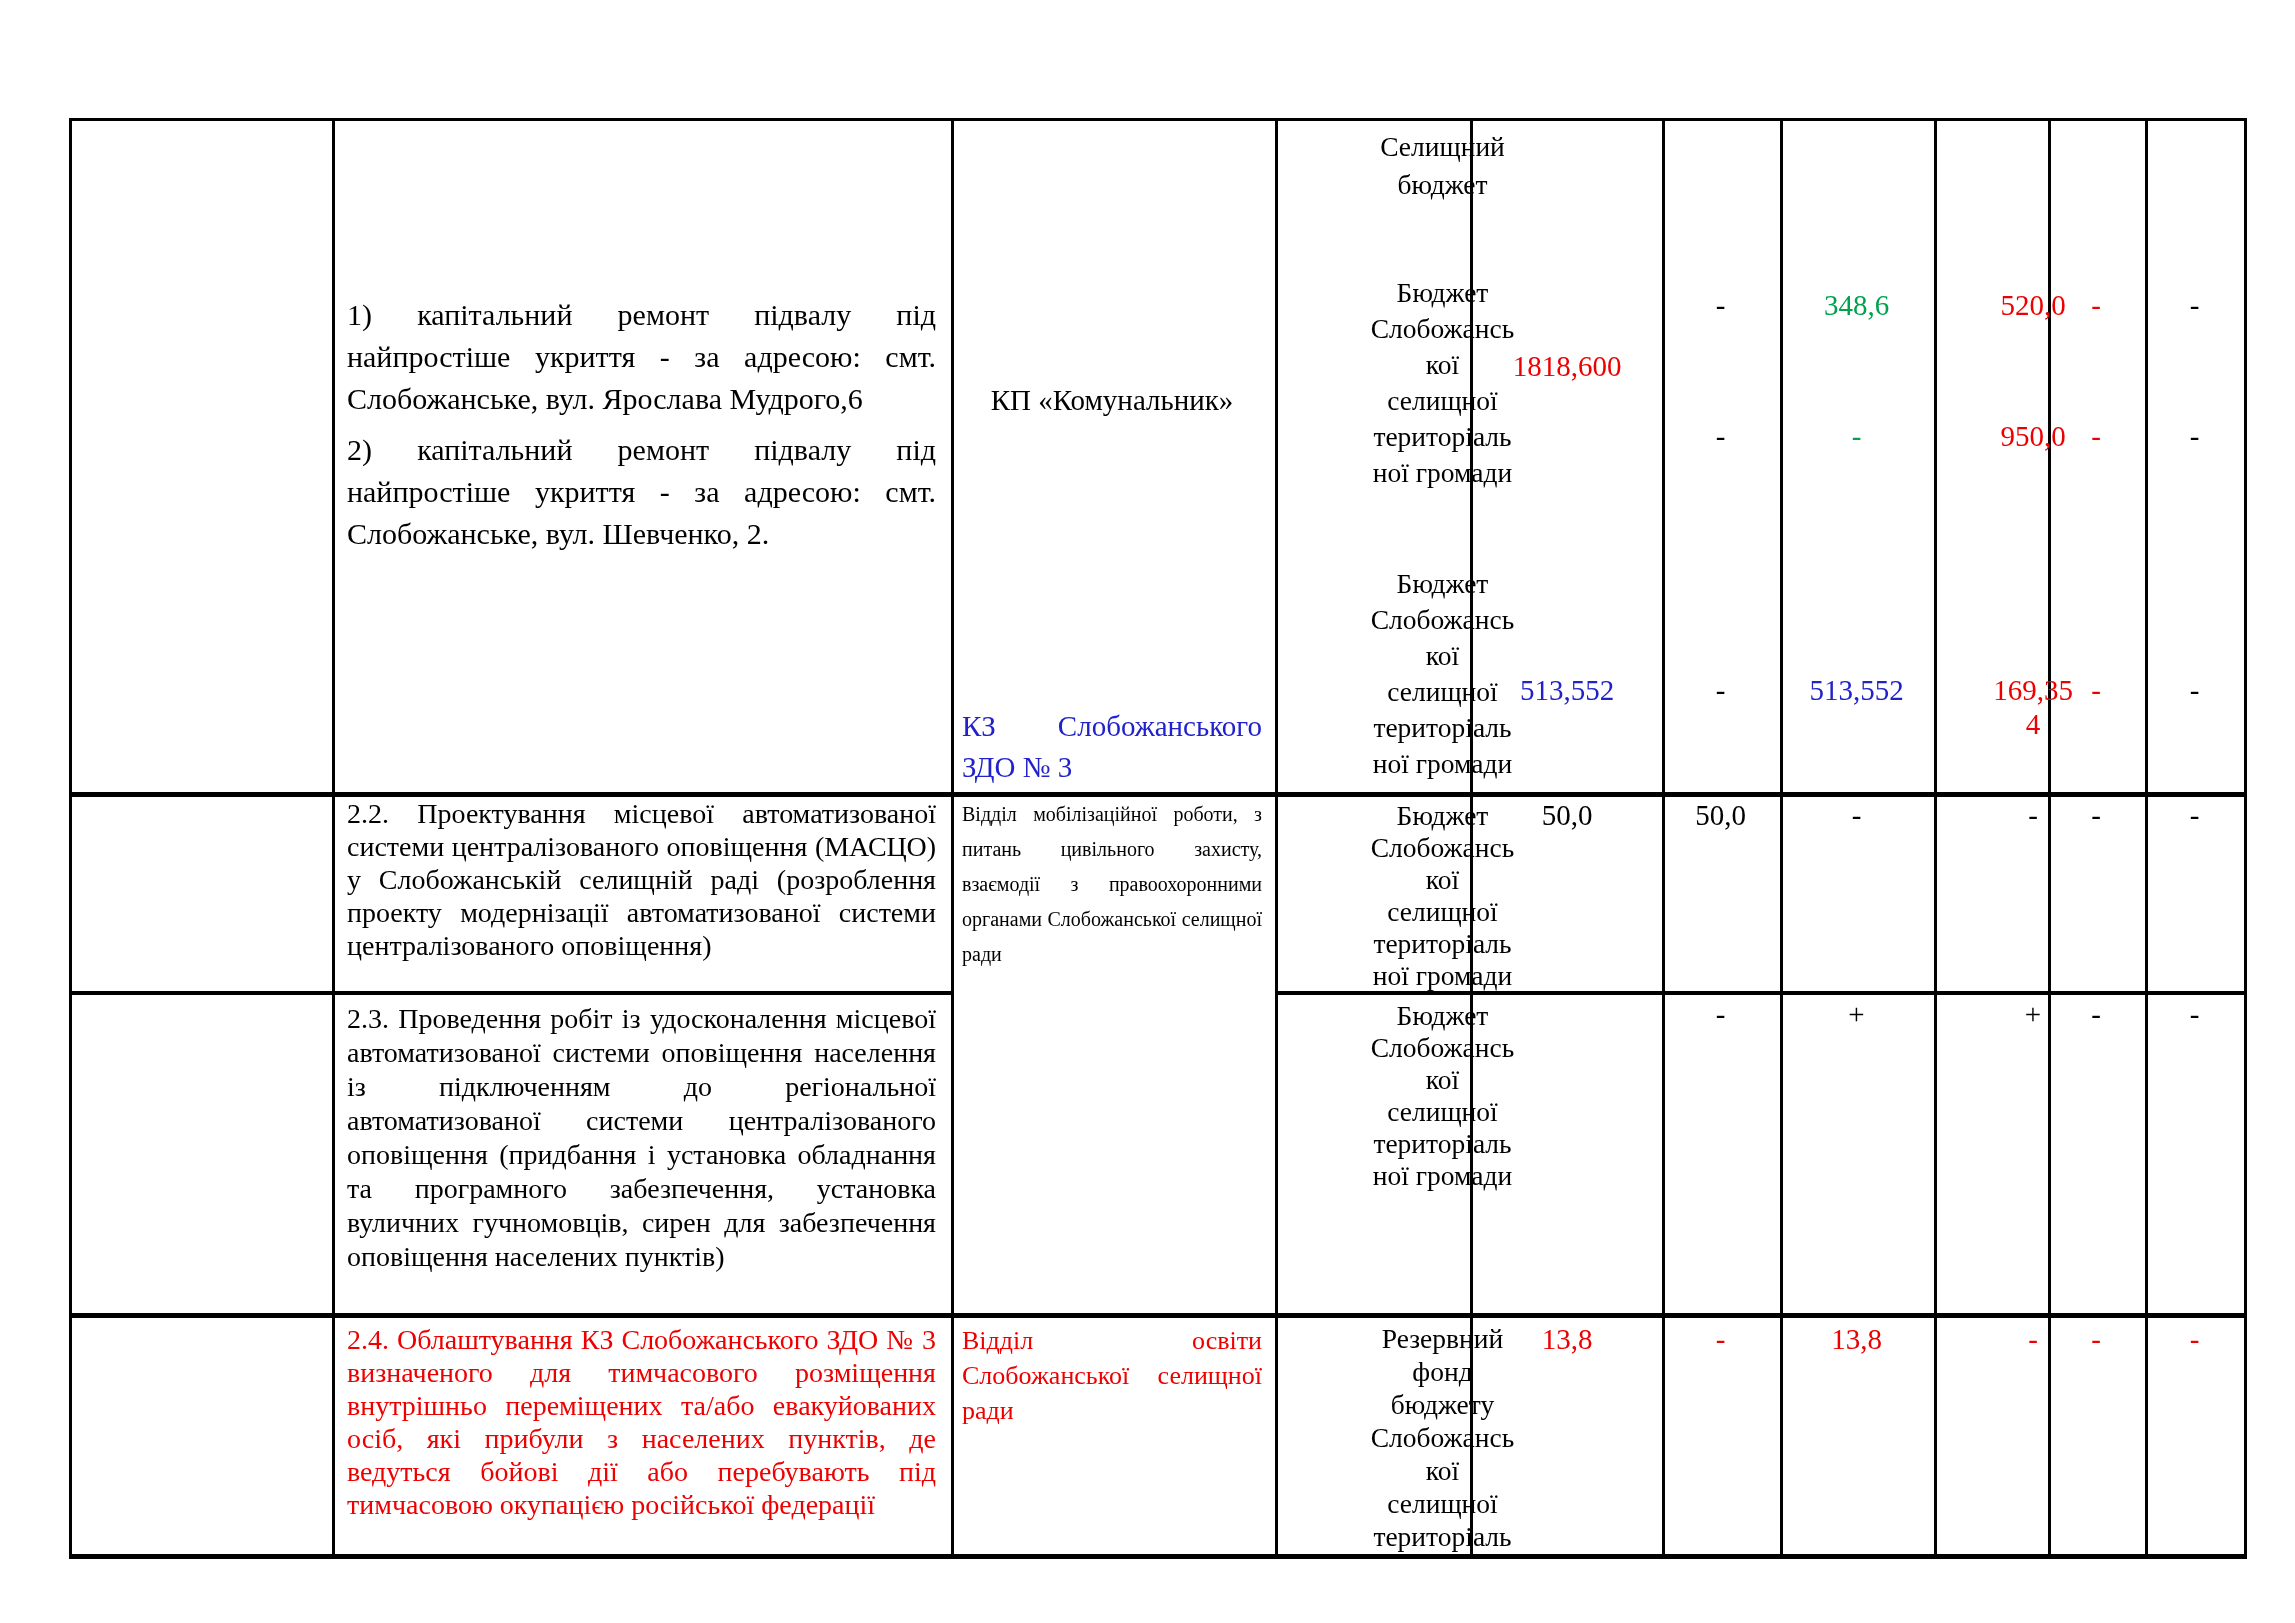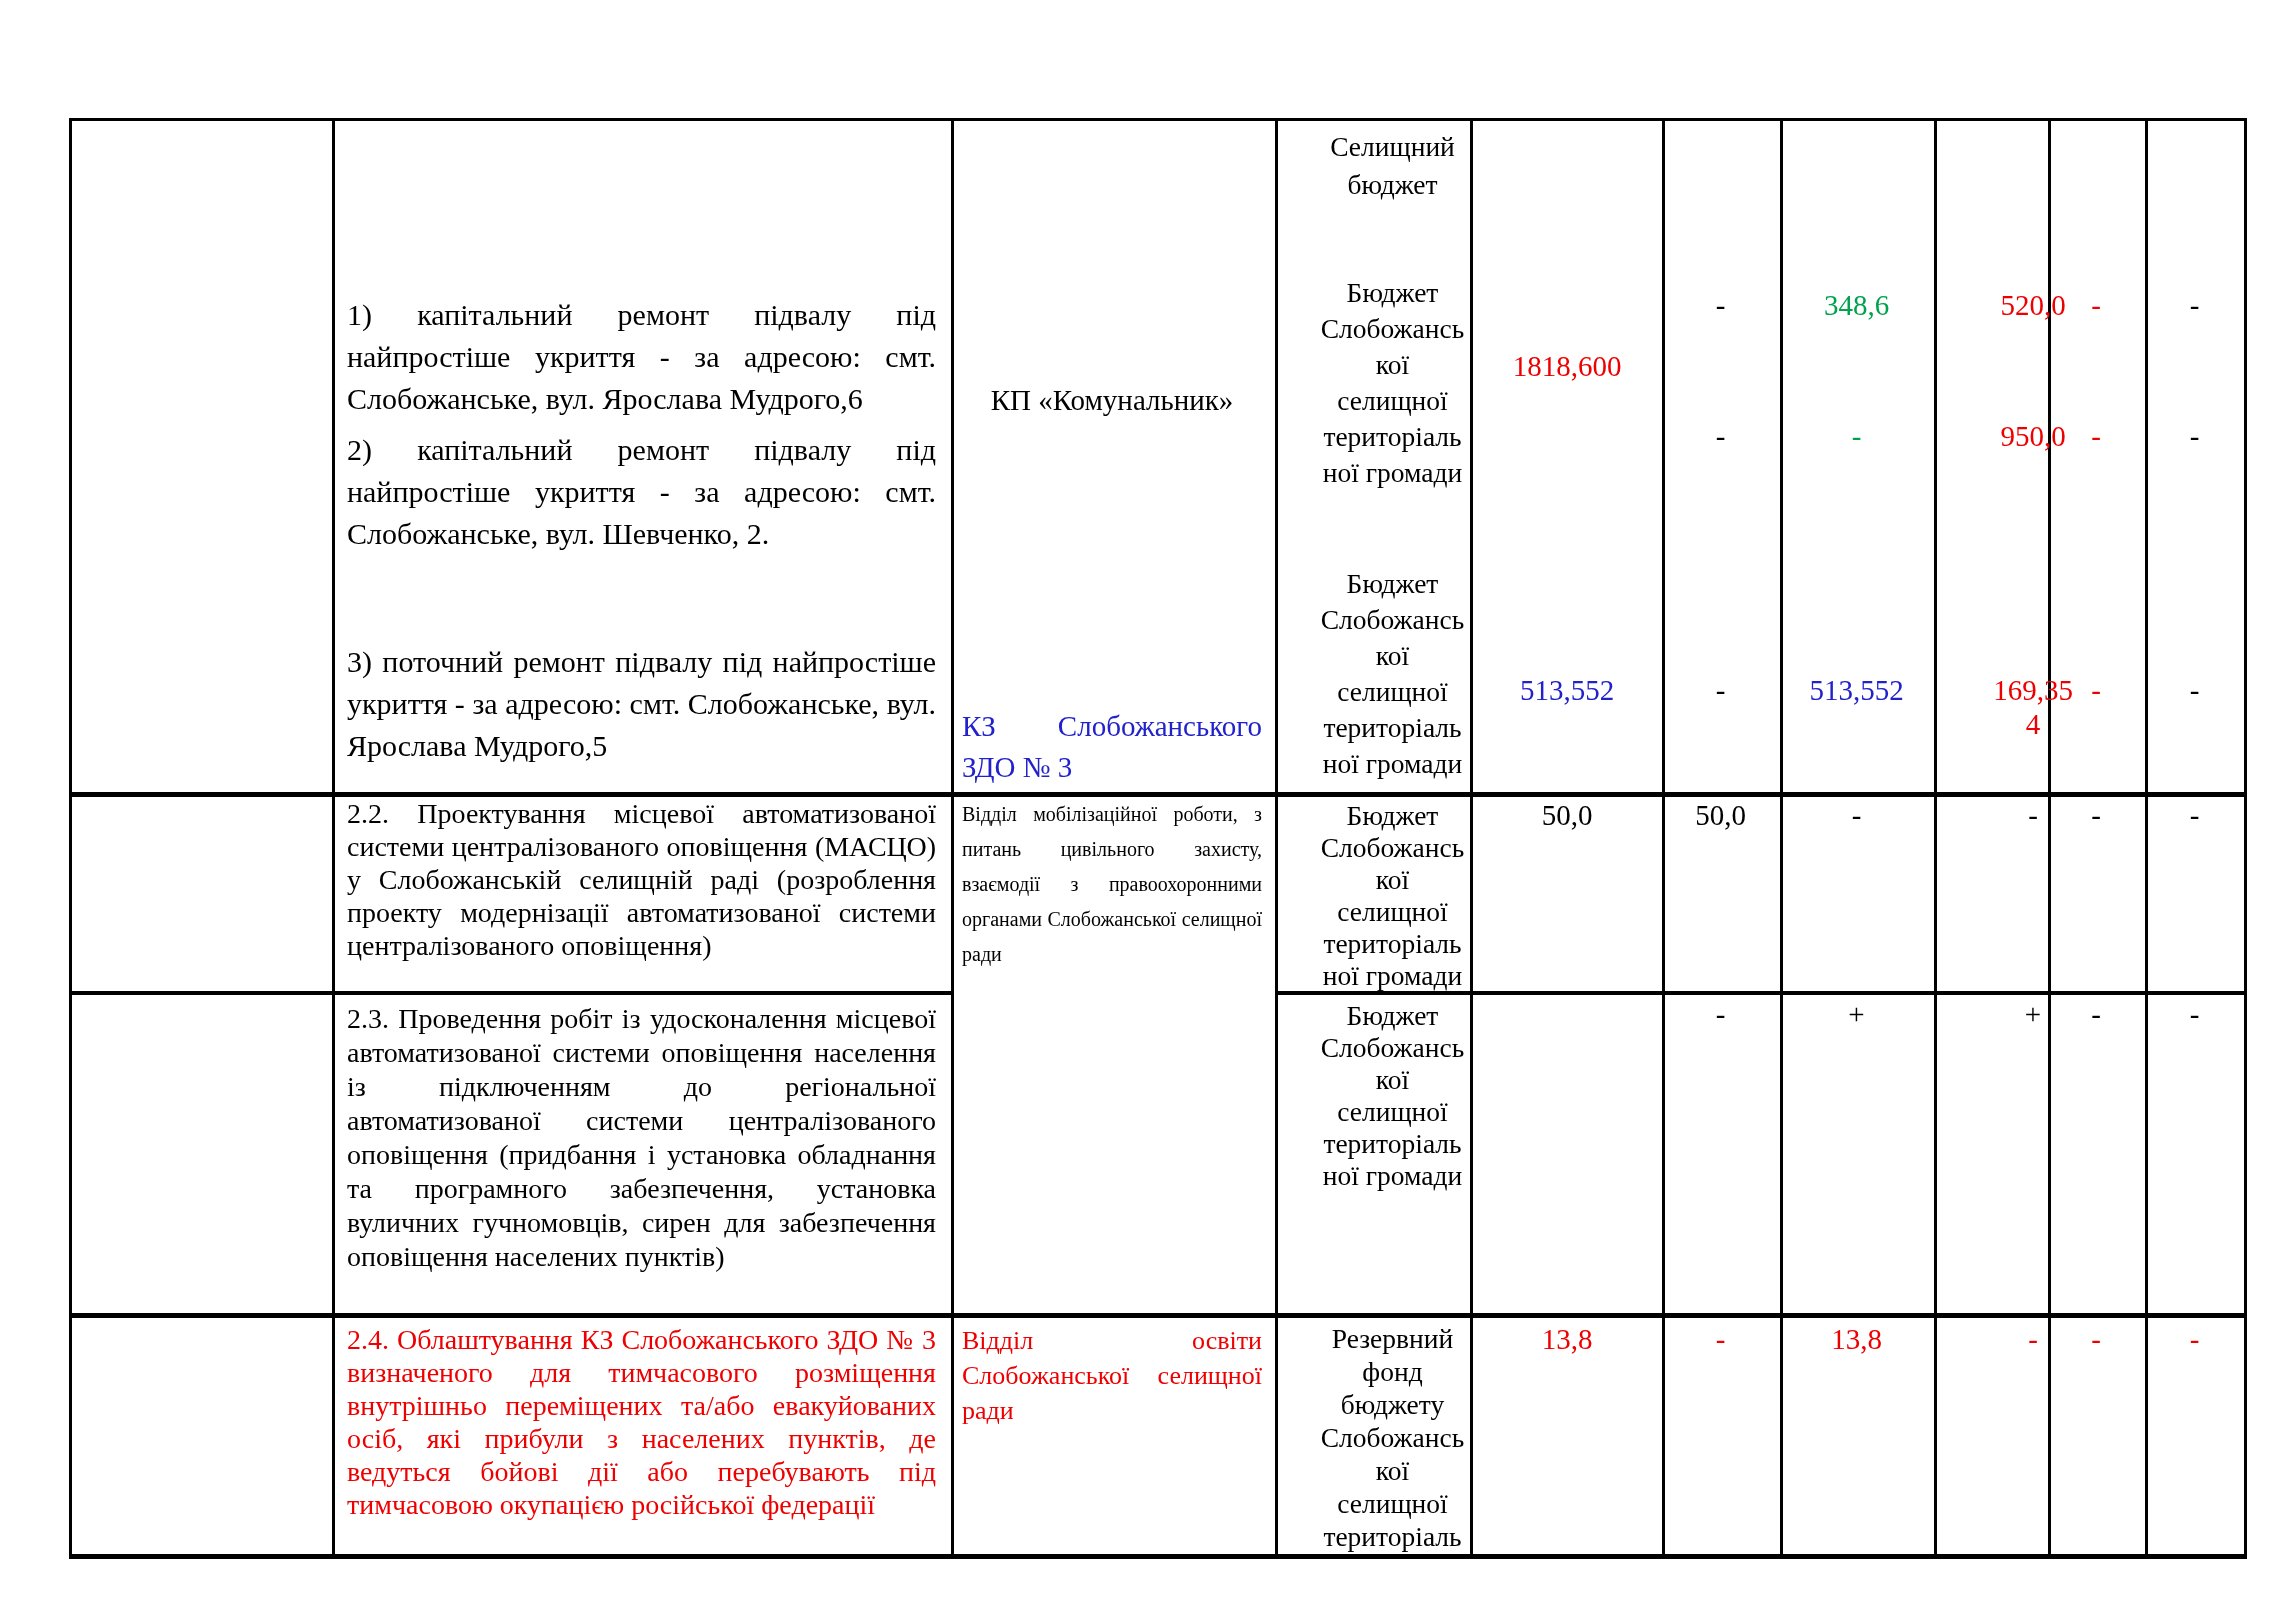--- a/index.html
+++ b/index.html
@@ -14,21 +14,21 @@
   .ctr{text-align:center;}
   .red{color:#ee0000;}
   .green{color:#00a24e;}
   .blue{color:#2222cc;}
   
   .desc{left:347px;width:589px;font-size:30px;line-height:42px;}
   .desc2{left:347px;width:589px;font-size:28px;line-height:33px;}
   
   .exec{left:962px;width:300px;font-size:28px;line-height:35px;}
   
-  .src{left:1302px;width:181px;font-size:27.5px;line-height:36px;text-align:center;white-space:pre-line;}
+  .src{left:1352px;width:181px;font-size:27.5px;line-height:36px;text-align:center;white-space:pre-line;}
   
   .num{position:absolute;text-align:center;font-size:29px;line-height:34px;white-space:pre-line;}
   .c5{left:1472px;width:190px;}
   .c6{left:1663px;width:115px;}
   .c7{left:1781px;width:151px;}
   .c8{left:1977px;width:112px;}
   .c9{left:2049px;width:94px;}
   .c10{left:2146px;width:97px;}
   .ra1{top:288px;}  .rat{top:349px;}  .ra2{top:419px;}  .ra3{top:673px;}
   .r22{top:798px;} .r23{top:997px;} .r24{top:1322px;}
@@ -52,21 +52,20 @@
 
   <div class="h" style="top:118px;height:2.6px"></div>
   <div class="h" style="top:792px;height:5.2px"></div>
   <div class="h" style="top:991px;height:3.9px;width:885px"></div>
   <div class="h" style="top:991px;height:3.9px;left:1275px;width:972px"></div>
   <div class="h" style="top:1313px;height:5.2px"></div>
   <div class="h" style="top:1554px;height:5.2px"></div>
 
   <div class="tb desc just" style="top:294px">1) капітальний ремонт підвалу під найпростіше укриття - за адресою: смт. Слобожанське, вул. Ярослава Мудрого,6</div>
   <div class="tb desc just" style="top:429px">2) капітальний ремонт підвалу під найпростіше укриття - за адресою: смт. Слобожанське, вул. Шевченко, 2.</div>
-  <div class="tb desc just" style="top:641px">3) поточний ремонт підвалу під найпростіше укриття - за адресою: смт. Слобожанське, вул. Ярослава Мудрого,5</div>
 
   <div class="tb exec ctr" style="top:383px;font-size:29px">КП «Комунальник»</div>
   <div class="tb exec just blue" style="top:706px;font-size:29px;line-height:41px">КЗ Слобожанського ЗДО № 3</div>
 
   <div class="tb src" style="top:128px;line-height:38px">Селищний
 бюджет</div>
   <div class="tb src" style="top:275px">Бюджет
 Слобожансь
 кої
 селищної

